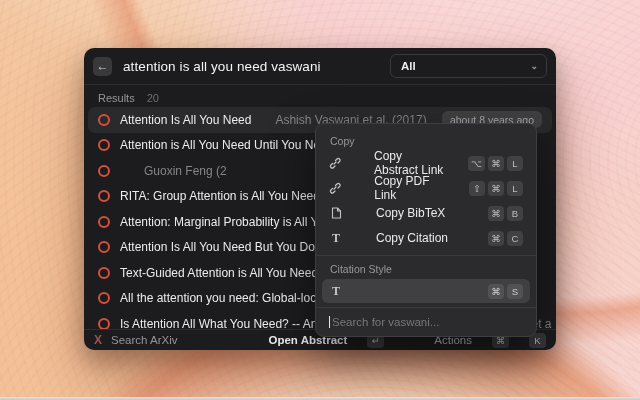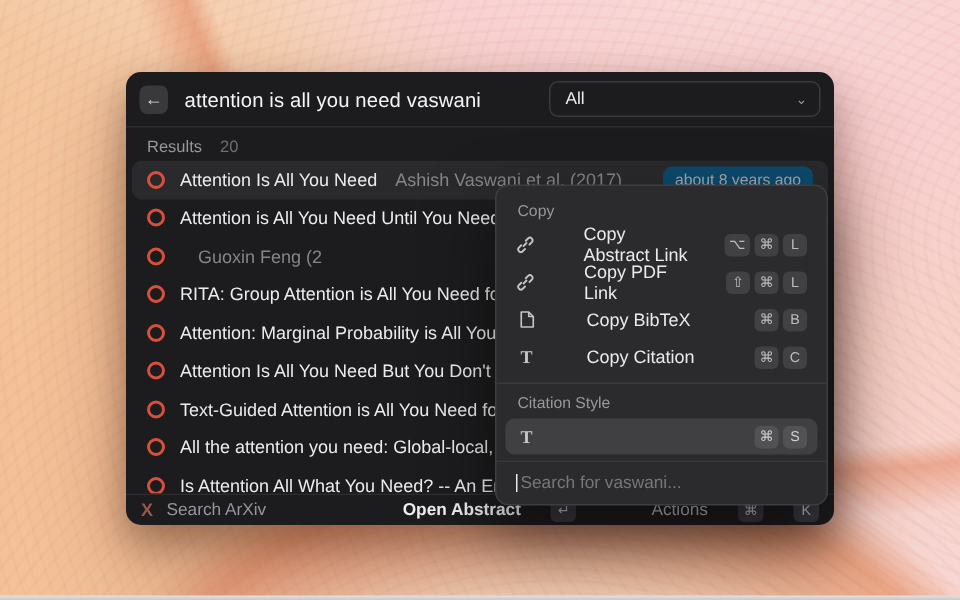--- a/index.html
+++ b/index.html
@@ -41,39 +41,39 @@
 
   
   .header { height:37px; display:flex; align-items:center; padding:0 9px; border-bottom:1px solid #2d2d2f; }
   .back-btn {
     width:19px; height:19px; border-radius:5px; background:#39393c;
     display:flex; align-items:center; justify-content:center;
     color:#d6d6d9; font-size:12px; line-height:1; cursor:default;
   }
   .query { margin-left:11px; font-size:13.5px; font-weight:500; color:#f4f4f6; letter-spacing:.1px; }
   .dropdown {
-    margin-left:auto; width:181px; height:24px; border:1px solid #3a3a3d; border-radius:6px;
-    display:flex; align-items:center; padding:0 8px 0 10px; color:#ededef; font-size:11.5px; font-weight:400;
+    margin-left:auto; width:157px; height:24px; border:1px solid #3a3a3d; border-radius:6px;
+    display:flex; align-items:center; padding:0 8px 0 10px; color:#ededef; font-size:11.5px; font-weight:700;
   }
   .dropdown .chev { margin-left:auto; color:#9a9a9e; font-size:9px; }
 
   
   .results-header { padding:7px 14px 3px; font-size:11px; }
   .results-header .lbl { color:#97979b; }
   .results-header .cnt { color:#6e6e72; margin-left:12px; }
 
   
   .list { position:absolute; left:4px; right:4px; top:59px; height:222px; overflow:hidden; }
   .row { height:25.5px; display:flex; align-items:center; padding:0 10px; border-radius:7px; white-space:nowrap; overflow:hidden; }
   .row.selected { background:#2a2a2c; }
   .ring { flex:0 0 12px; width:12px; height:12px; border:2px solid #d8503c; border-radius:50%; margin-right:10px; }
   .title { font-size:12px; font-weight:500; color:#ececee; }
-  .authors { font-size:12px; color:#85858a; margin-left:12px; }
+  .authors { font-size:12px; color:#85858a; margin-left:24px; }
   .badge {
-    margin-left:auto; flex:0 0 auto; background:#0c4a6e; border-radius:6px;
+    margin-left:auto; flex:0 0 auto; background:#404040; border-radius:6px;
     padding:2.5px 8px; font-size:10.5px; color:#a8a8ac;text-align:right;
   }
 
   
   .footer {
     position:absolute; left:0; right:0; bottom:0; height:21px;
     border-top:1px solid #2d2d2f; display:flex; align-items:center; padding:0 10px;
     border-radius:0 0 10px 10px; font-size:11.5px;
   }
   .arxiv-logo { font-size:12px; font-weight:700; color:#9b564b; margin-right:9px; }
@@ -82,21 +82,21 @@
   .primary { color:#ededef; font-weight:600; }
   .key {
     min-width:17px; height:15px; padding:0 3px; background:#39393c; border-radius:4px;
     display:flex; align-items:center; justify-content:center; font-size:9.5px; color:#bdbdc1;
   }
   .footer .gap { width:10px; }
   .actions-lbl { color:#b4b4b8; }
 
   
   .menu {
-    position:absolute; left:330px; top:123px; width:222px;
+    position:absolute; left:315px; top:123px; width:222px;
     background:#2b2b2d; border:1px solid #3e3e41; border-radius:9px;
     box-shadow:0 18px 45px rgba(0,0,0,.5);
     z-index:3; padding-top:5px; color:#eaeaec;
   }
   .menu-section-header { padding:6px 14px 3px; font-size:10.5px; color:#98989c; }
   .menu-item { height:24px; margin:1px 6px; padding:0 7px; border-radius:6px; display:flex; align-items:center;gap:24px; }
   .menu-item.selected { background:#404043; }
   .mi-icon { width:14px; display:flex; justify-content:center; color:#c4c4c8; }
   .mi-icon svg { display:block; }
   .mi-t { font-family:"Liberation Serif", serif; font-size:12px; font-weight:600; color:#c9c9cd; }

